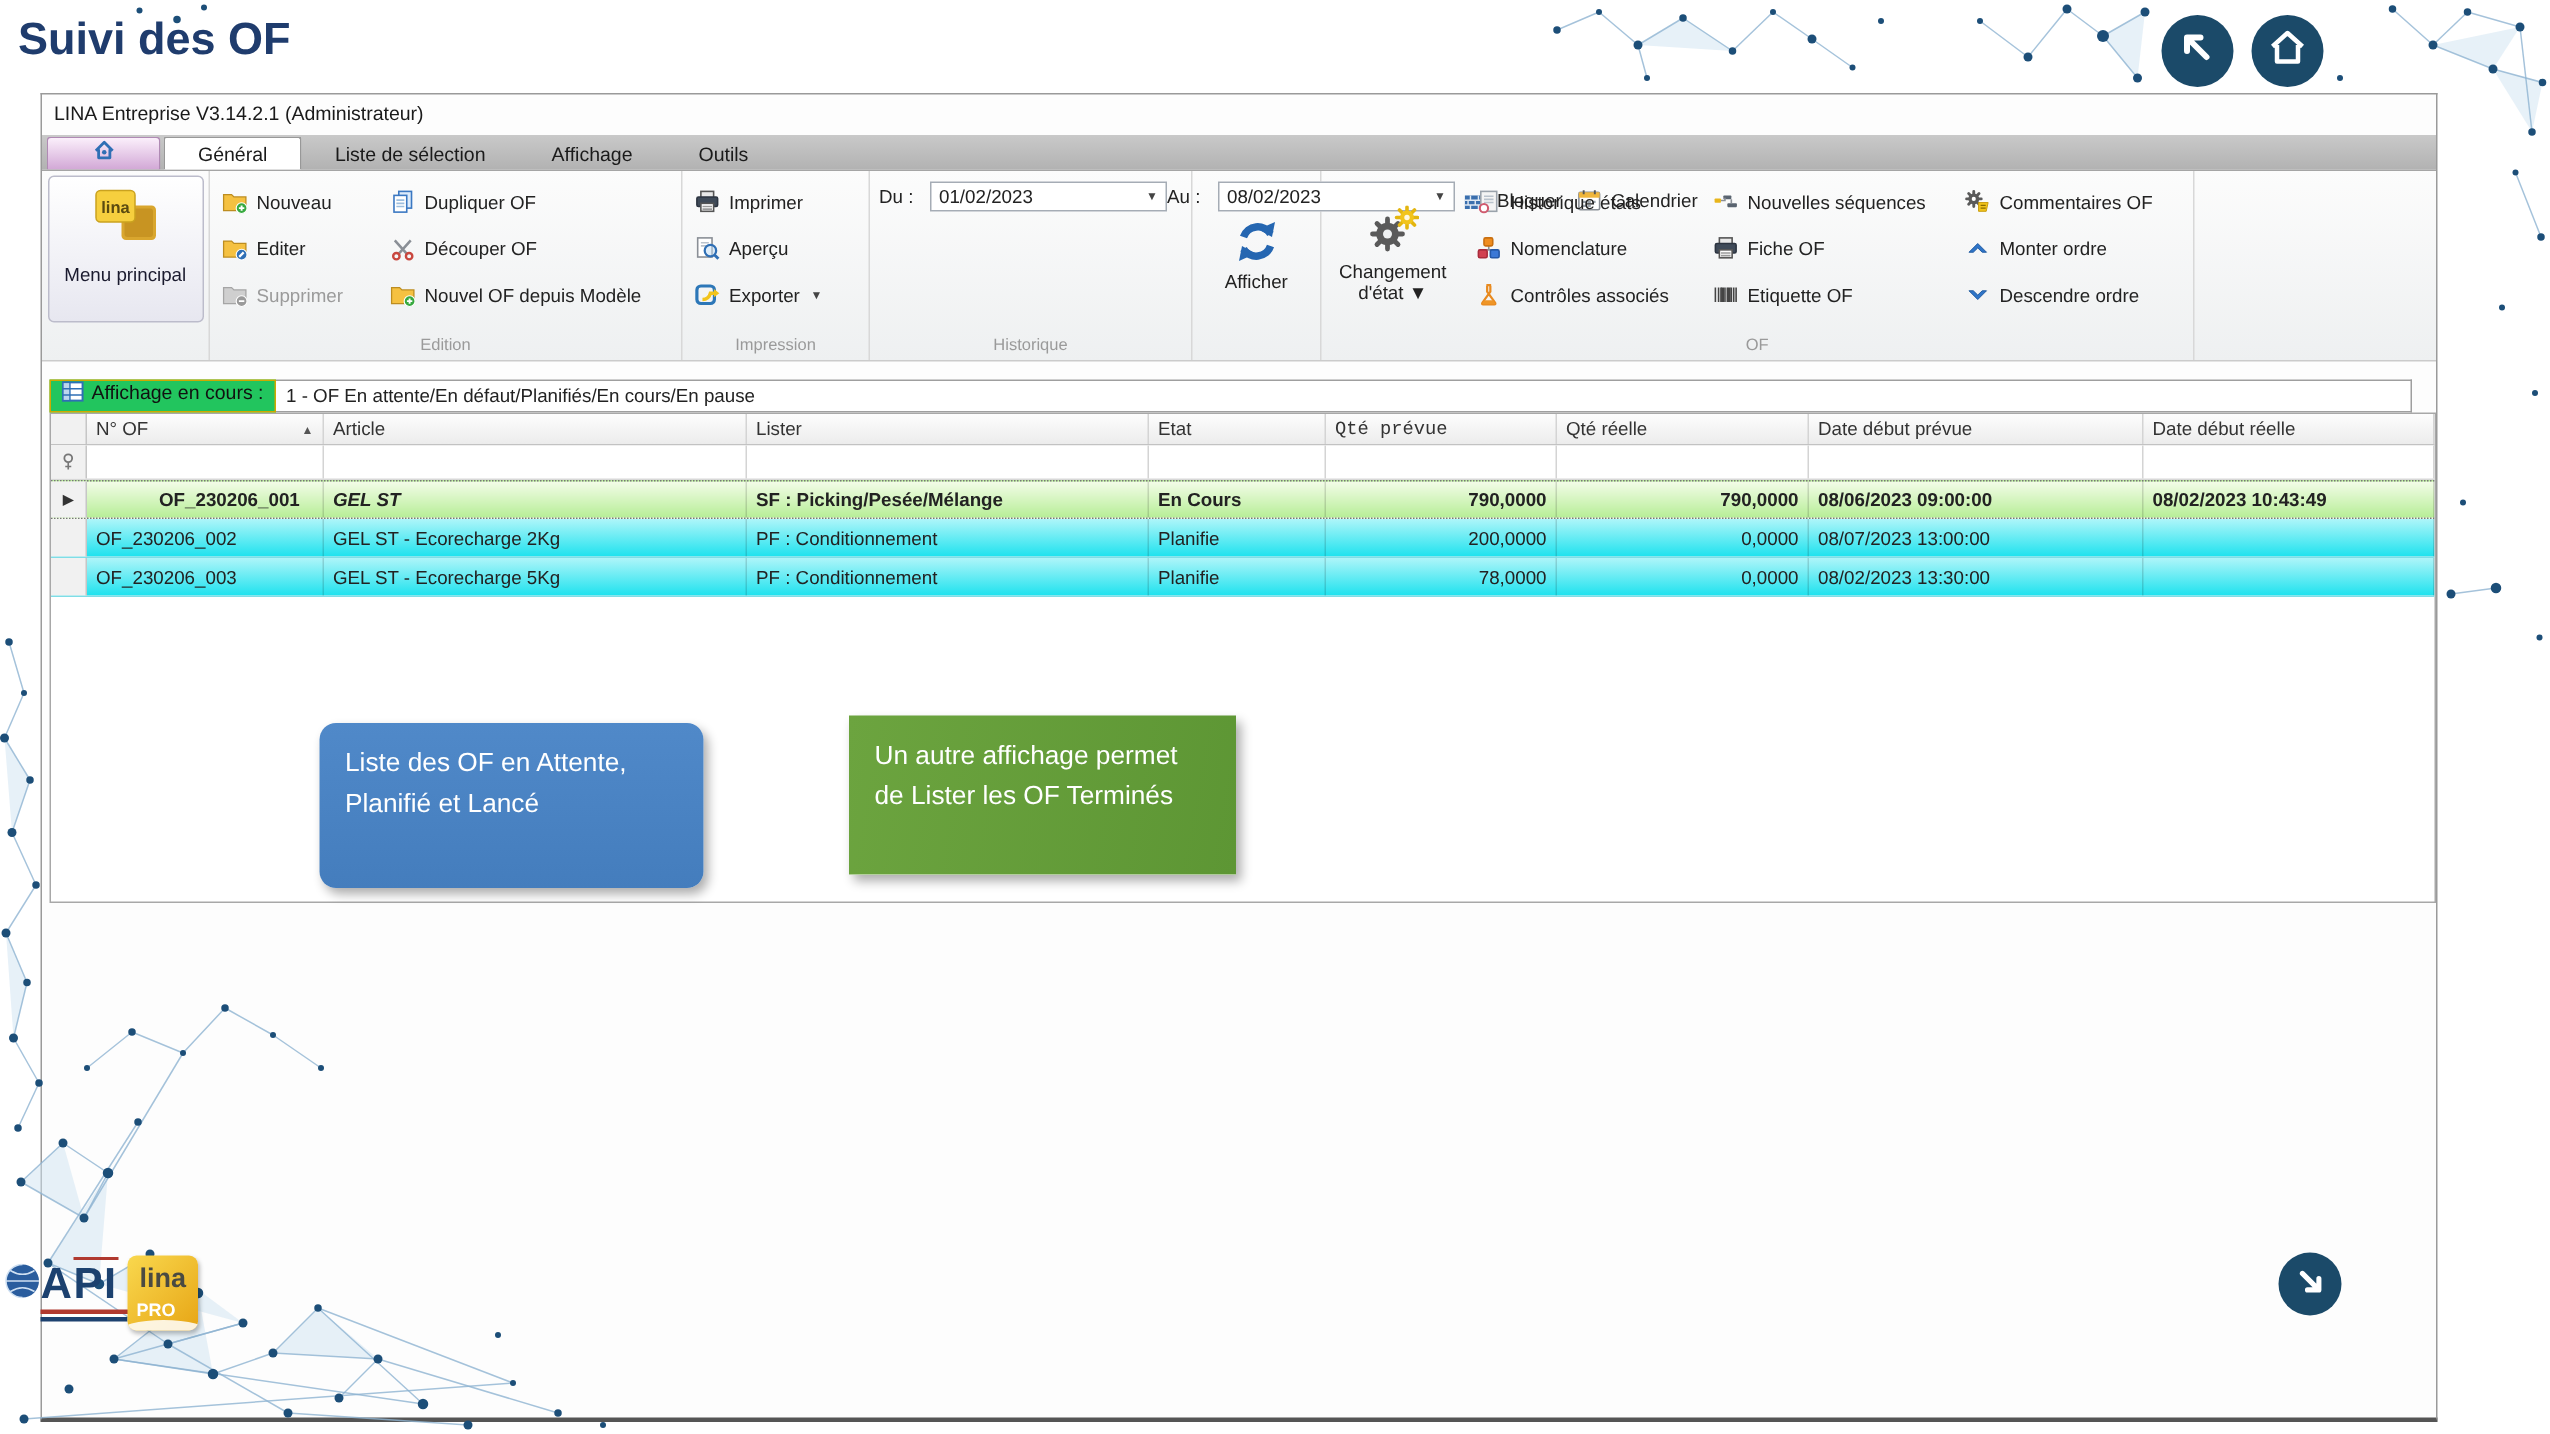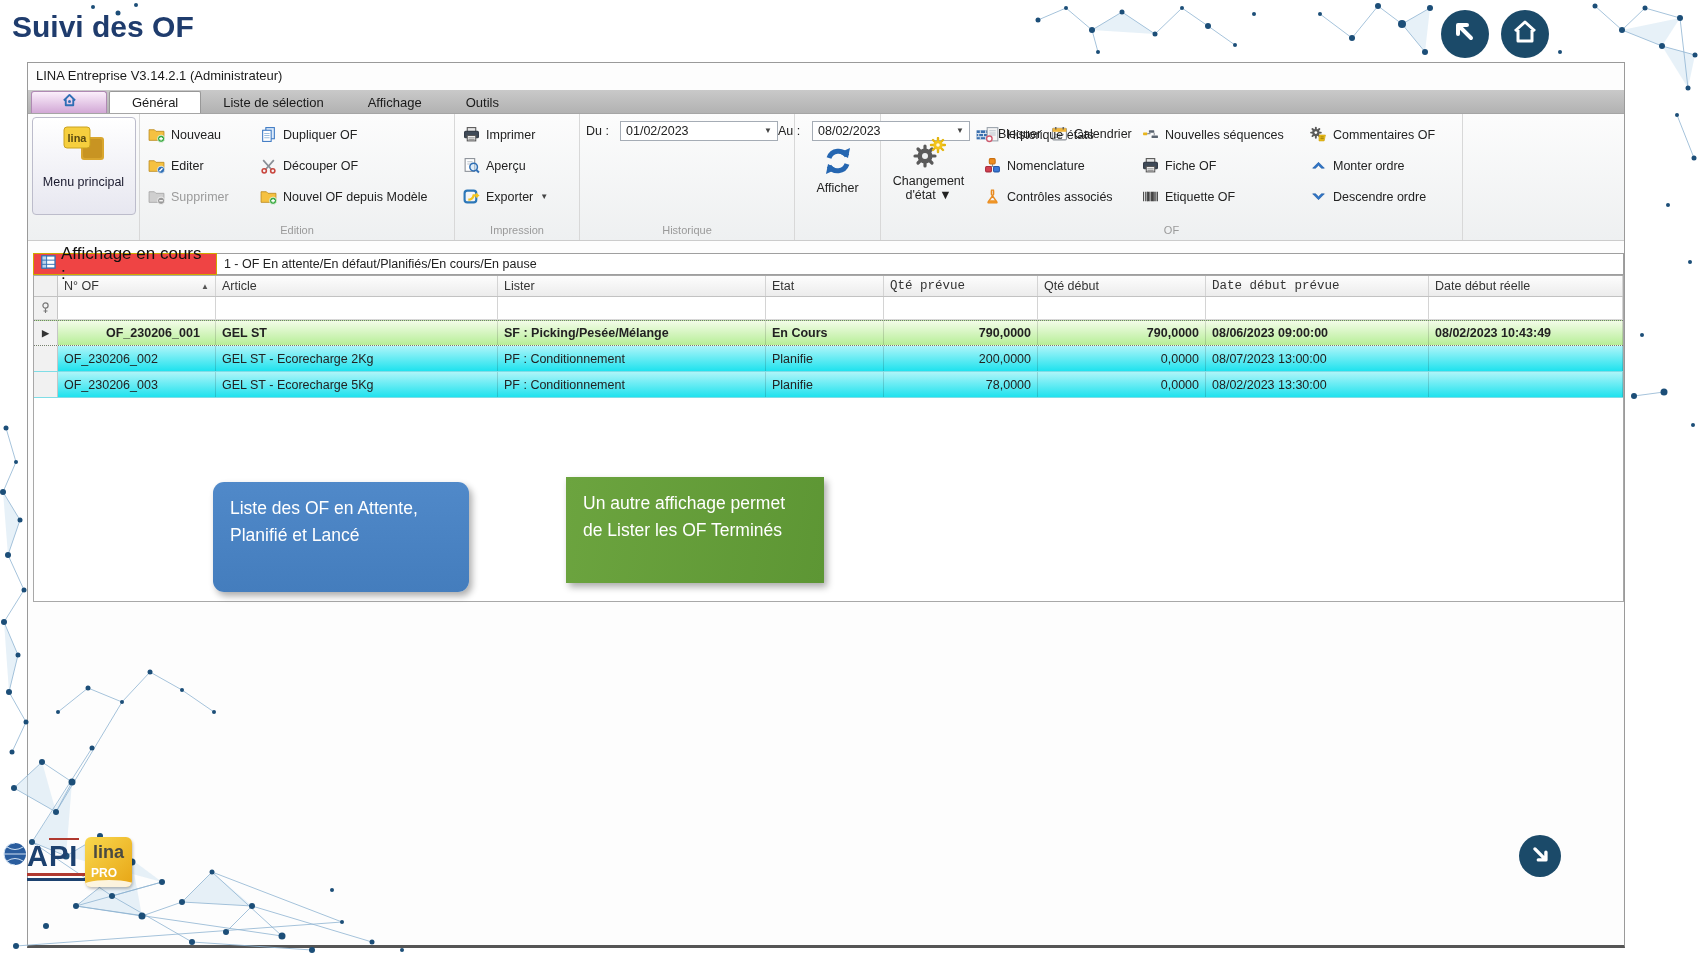--- a/index.html
+++ b/index.html
@@ -48,21 +48,21 @@
   .dfield .caret{margin-left:auto}
   .hbtns{display:flex}
   .hbtns .ritem{padding:0 5px}
   .bigbtn{flex:1;display:flex;flex-direction:column;align-items:center;justify-content:center;cursor:pointer;padding-top:2px}
   .bigbtn .bico{width:34px;height:34px}
   .bigbtn .blbl{font-size:12.5px;text-align:center;line-height:14px;margin-top:3px;white-space:pre}
   .of-big{width:96px;border-right:none}
 
   
   .viewbar{position:absolute;left:5px;top:190px;display:flex;height:22px;z-index:2}
-  .vb-chip{display:flex;align-items:center;gap:5px;background:#ef4444;border:1px solid #cfa900;padding:0 7px;font-size:17px;color:#111;cursor:default}
+  .vb-chip{display:flex;gap:5px;background:#22c55e;border:1px solid #cfa900;padding:0 7px;font-size:13px;color:#111;cursor:default}
   .vb-value{width:1424px;background:#fff;border:1px solid #9f9f9f;border-left:none;display:flex;align-items:center;padding:0 7px;font-size:12.5px}
 
   
   .grid{position:absolute;left:5px;top:212px;width:1591px;height:327px;background:#fff;border:1px solid #a8a8a8;overflow:hidden}
   .grow,.ghead-row,.gfilter-row{display:flex;width:100%}
   .gcell{border-right:1px solid #d4d4d4;padding:0 6px;display:flex;align-items:center;font-size:12.5px;overflow:hidden;white-space:nowrap}
   .ghead-row{height:21px;background:linear-gradient(#fdfdfd,#ececec);border-bottom:1px solid #c2c2c2}
   .ghead-row .gcell{color:#333;cursor:pointer}
   .gfilter-row{height:23px;border-bottom:1px solid #d8d8d8;background:#fff}
   .gfilter-row .gcell{cursor:text}
@@ -606,23 +606,23 @@
         <div class="gcell" style="width: 268px; flex: 0 0 268px;">
           <div>Lister</div>
         </div>
         <div class="gcell" style="width: 118px; flex: 0 0 118px;">
           <div>Etat</div>
         </div>
         <div class="gcell" style="width: 154px; flex: 0 0 154px; font-family: Liberation Mono, monospace;">
           <div>Qté prévue</div>
         </div>
         <div class="gcell" style="width: 168px; flex: 0 0 168px;">
-          <div>Qté début</div>
-        </div>
-        <div class="gcell" style="width: 223px; flex: 0 0 223px; font-family: Liberation Mono, monospace;">
+          <div>Qté réelle</div>
+        </div>
+        <div class="gcell" style="width: 223px; flex: 0 0 223px;">
           <div>Date début prévue</div>
         </div>
         <div class="gcell" style="width: 194px; flex: 0 0 194px;">
           <div>Date début réelle</div>
         </div>
       </div>
       <div class="gfilter-row">
         <div class="sel">
           <svg width="9" height="12" viewBox="0 0 9 12">
             <circle cx="4.5" cy="3.5" r="2.6" fill="none" stroke="#777" stroke-width="1.2"></circle>
@@ -634,21 +634,21 @@
         <div class="gcell" style="width: 268px; flex: 0 0 268px;"></div>
         <div class="gcell" style="width: 118px; flex: 0 0 118px;"></div>
         <div class="gcell" style="width: 154px; flex: 0 0 154px;"></div>
         <div class="gcell" style="width: 168px; flex: 0 0 168px;"></div>
         <div class="gcell" style="width: 223px; flex: 0 0 223px;"></div>
         <div class="gcell" style="width: 194px; flex: 0 0 194px;"></div>
       </div>
       <div class="grow r-green">
         <div class="sel">▶</div>
         <div class="gcell" style="width: 158px; flex: 0 0 158px; padding-left: 48px;">OF_230206_001</div>
-        <div class="gcell" style="width: 282px; flex: 0 0 282px;">GEL ST</div>
+        <div class="gcell" style="width: 282px; flex: 0 0 282px; font-style: italic;">GEL ST</div>
         <div class="gcell" style="width: 268px; flex: 0 0 268px;">SF : Picking/Pesée/Mélange</div>
         <div class="gcell" style="width: 118px; flex: 0 0 118px;">En Cours</div>
         <div class="gcell num" style="width: 154px; flex: 0 0 154px;">790,0000</div>
         <div class="gcell num" style="width: 168px; flex: 0 0 168px;">790,0000</div>
         <div class="gcell" style="width: 223px; flex: 0 0 223px;">08/06/2023 09:00:00</div>
         <div class="gcell" style="width: 194px; flex: 0 0 194px;">08/02/2023 10:43:49</div>
       </div>
       <div class="grow r-cyan">
         <div class="sel"></div>
         <div class="gcell" style="width: 158px; flex: 0 0 158px;">OF_230206_002</div>

